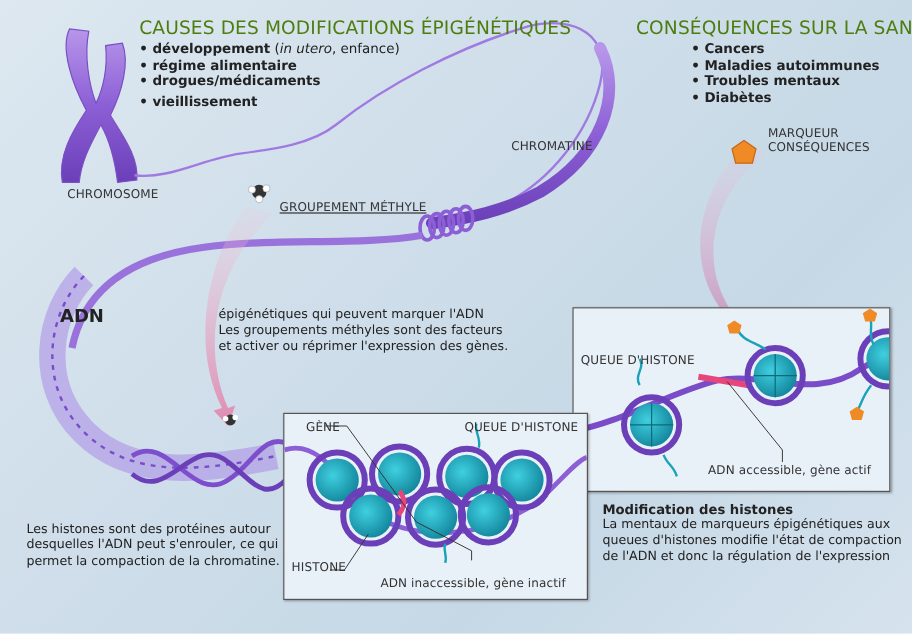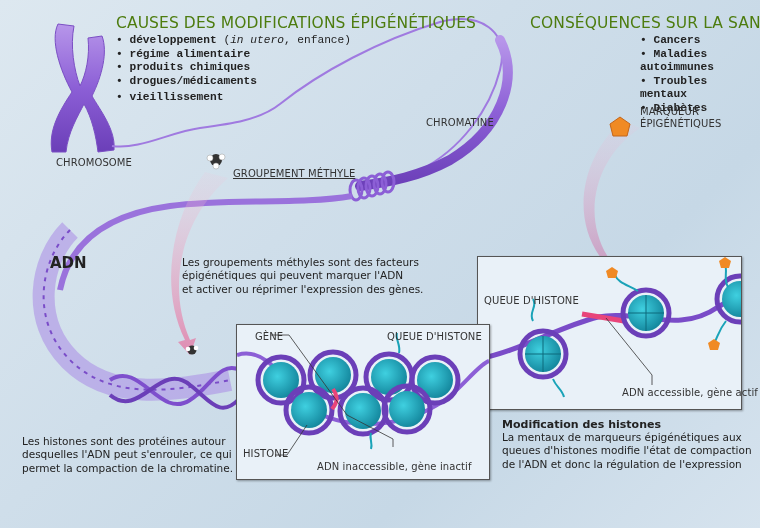--- a/index.html
+++ b/index.html
@@ -4,21 +4,21 @@
 <style>
   html, body { margin:0; padding:0; }
   body {
     width:760px; height:528px; overflow:hidden; position:relative;
     background: linear-gradient(135deg, #dde8f0 0%, #cfdeea 40%, #c6d8e6 70%, #d6e3ee 100%);
     font-family: "DejaVu Sans", sans-serif; color:#222;
   }
   .abs { position:absolute; }
   svg.art { position:absolute; left:0; top:0; }
   .heading { font-size:15.5px; color:#4d7c0f; letter-spacing:0.1px; white-space:nowrap; }
-  .blist { list-style:none; margin:0; padding:0; font-size:11.2px; font-weight:bold; color:#222; line-height:13.6px;font-family:Liberation Mono, monospace; }
+  .blist { list-style:none; margin:0; padding:0; font-size:11.2px; font-weight:bold; color:#222; line-height:13.6px; }
   .blist li:before { content:"\2022\00a0"; }
   .blist .extra { font-weight:normal; }
   .label { font-size:10px; color:#333; white-space:nowrap; letter-spacing:0.1px; }
   .title-b { font-size:11px; font-weight:bold; color:#222; }
   .body-t { font-size:10.5px; color:#222; line-height:13.4px; }
   .adn { font-size:15px; font-weight:bold; color:#222; }
   .box { position:absolute; background:#e9f1f8; border:1.5px solid #555; box-shadow:1px 1px 2px rgba(0,0,0,.35); }
 </style>
 </head>
 <body>
@@ -83,43 +83,42 @@
     <circle cx="196" cy="348" r="2.3" fill="#fff"></circle>
   </g>
 
   <polygon points="620,117 630,124 627,136 613,136 610,124" fill="#f08a24" stroke="#c4661a" stroke-width="1"></polygon>
 </svg>
 
 <div class="abs heading" style="left:116px; top:14px;">CAUSES DES MODIFICATIONS ÉPIGÉNÉTIQUES</div>
 <ul class="abs blist" style="left:116px; top:34px;">
   <li><span>développement</span><span class="extra"> (<i>in utero</i>, enfance)</span></li>
   <li><span>régime alimentaire</span></li>
-  <li><span>produits chimiques</span></li>
   <li><span>drogues/médicaments</span></li>
   <li style="margin-top:3px"><span>vieillissement</span></li>
 </ul>
 
 <div class="abs heading" style="left:530px; top:14px;">CONSÉQUENCES SUR LA SANTÉ</div>
-<ul class="abs blist" style="left:640px; top:34px;">
+<ul class="abs blist" style="left:576px; top:34px;">
   <li>Cancers</li>
   <li>Maladies autoimmunes</li>
   <li>Troubles mentaux</li>
   <li>Diabètes</li>
 </ul>
 
 <div class="abs label" style="left:56px; top:157px;">CHROMOSOME</div>
 <div class="abs label" style="left:426px; top:117px;">CHROMATINE</div>
 <div class="abs label" style="left:233px; top:168px;text-decoration:underline;">GROUPEMENT MÉTHYLE</div>
 <div class="abs label" style="left:640px; top:106px;">MARQUEUR</div>
-<div class="abs label" style="left:640px; top:118px;">ÉPIGÉNÉTIQUES</div>
+<div class="abs label" style="left:640px; top:118px;">CONSÉQUENCES</div>
 <div class="abs adn" style="left:50px; top:218px;margin-top:36px;">ADN</div>
 
 <div class="abs" style="left:182px; top:256px;">
+  <div class="body-t">épigénétiques qui peuvent marquer l'ADN</div>
   <div class="body-t">Les groupements méthyles sont des facteurs</div>
-  <div class="body-t">épigénétiques qui peuvent marquer l'ADN</div>
   <div class="body-t">et activer ou réprimer l'expression des gènes.</div>
 </div>
 
 <div class="abs" style="left:22px; top:435px;">
   <div class="body-t">Les histones sont des protéines autour</div>
   <div class="body-t">desquelles l'ADN peut s'enrouler, ce qui</div>
   <div class="body-t">permet la compaction de la chromatine.</div>
 </div>
 
 <div class="box" style="left:477px; top:256px; width:263px; height:152px;">
@@ -144,24 +143,24 @@
     <path d="M75 122 C78 130 84 132 86 140" fill="none" stroke="#1aa3b8" stroke-width="2"></path>
     <path d="M160 34 C150 28 140 26 137 18" fill="none" stroke="#1aa3b8" stroke-width="2"></path>
     <path d="M250 30 C245 22 250 14 247 8" fill="none" stroke="#1aa3b8" stroke-width="2"></path>
     <path d="M248 64 C240 74 240 80 236 86" fill="none" stroke="#1aa3b8" stroke-width="2"></path>
     <polygon points="134,10 140,14 138,21 130,21 128,14" fill="#f08a24"></polygon>
     <polygon points="247,0 253,4 251,11 243,11 241,4" fill="#f08a24"></polygon>
     <polygon points="236,82 242,86 240,93 232,93 230,86" fill="#f08a24"></polygon>
     <path d="M128 61 L174 118 L174 128" fill="none" stroke="#333" stroke-width=".8"></path>
   </svg>
   <div class="abs label" style="left:6px; top:38px;">QUEUE D'HISTONE</div>
-  <div class="abs label" style="left:112px; top:130px;margin-left:32px;">ADN accessible, gène actif</div>
-</div>
-
-<div class="box" style="left:236px; top:324px; width:252px; height:154px;text-decoration:underline;">
+  <div class="abs label" style="left:112px; top:130px;">ADN accessible, gène actif</div>
+</div>
+
+<div class="box" style="left:236px; top:344px; width:252px; height:154px;text-decoration:underline;">
   <svg width="252" height="154" style="position:absolute;left:0;top:0">
     <path d="M0 30 C30 20 50 60 70 80 C90 100 150 110 200 80 C220 70 240 40 252 36" fill="none" stroke="#8c5fd6" stroke-width="4"></path>
     <g>
       <g>
           <circle cx="44" cy="55" r="23" fill="none" stroke="#6b3fb8" stroke-width="5"></circle>
           <circle cx="44" cy="55" r="18" fill="url(#tealG)"></circle>
         </g>
       <g>
           <circle cx="96" cy="50" r="23" fill="none" stroke="#6b3fb8" stroke-width="5"></circle>
           <circle cx="96" cy="50" r="18" fill="url(#tealG)"></circle>

